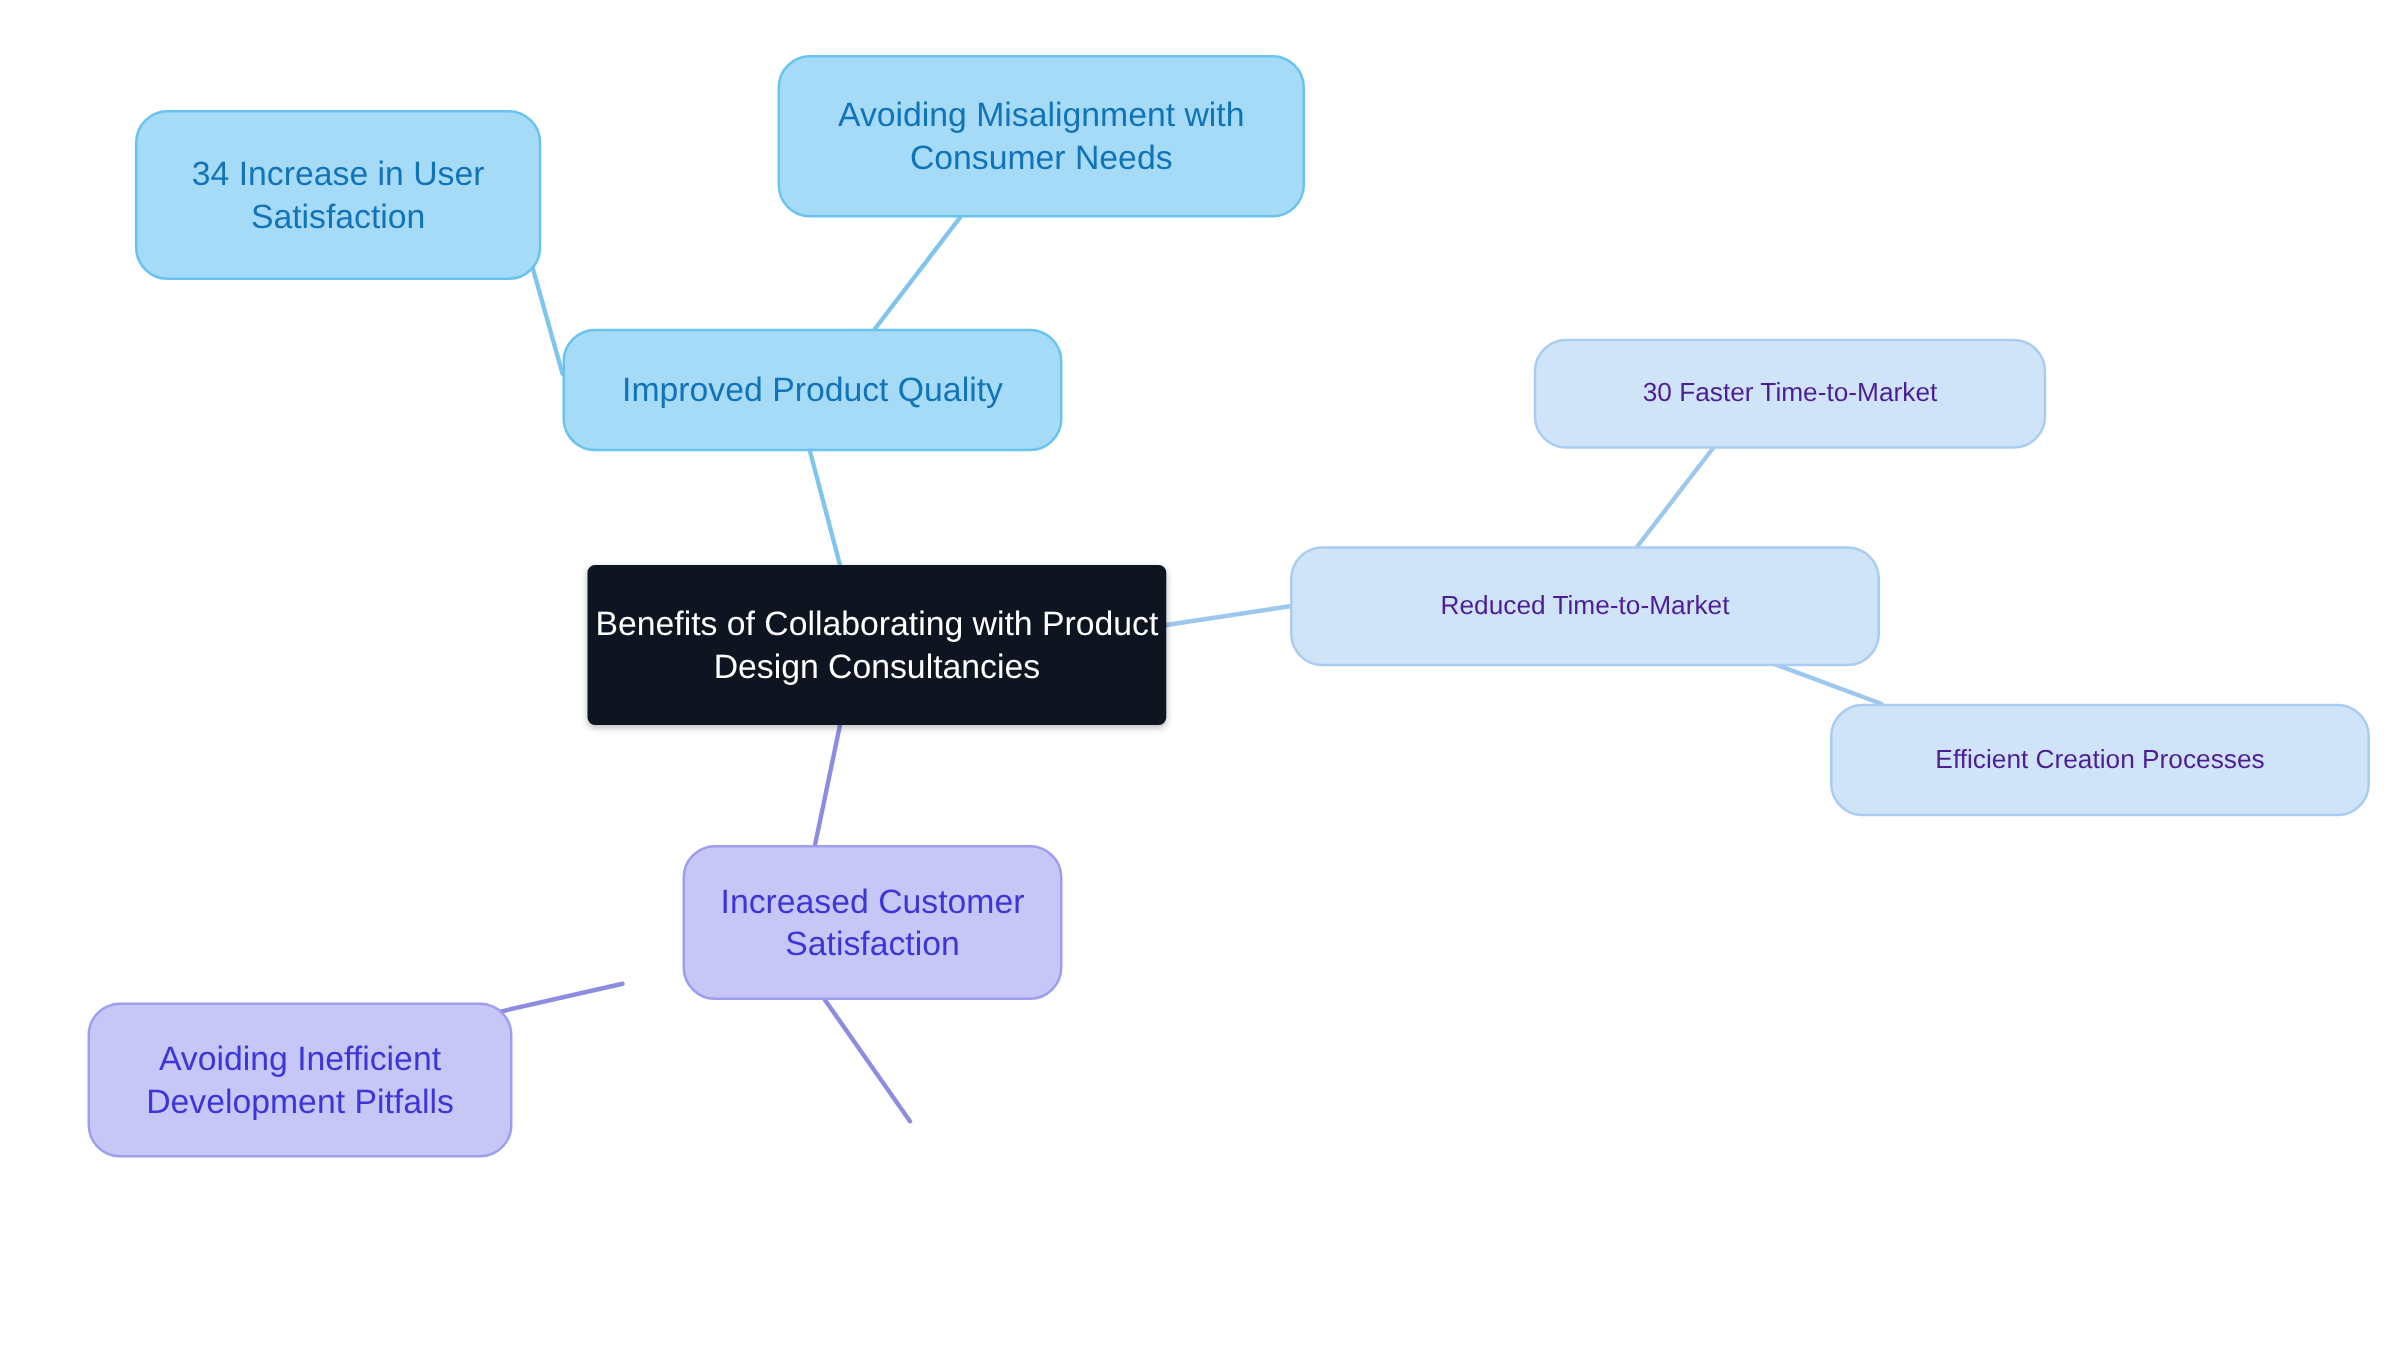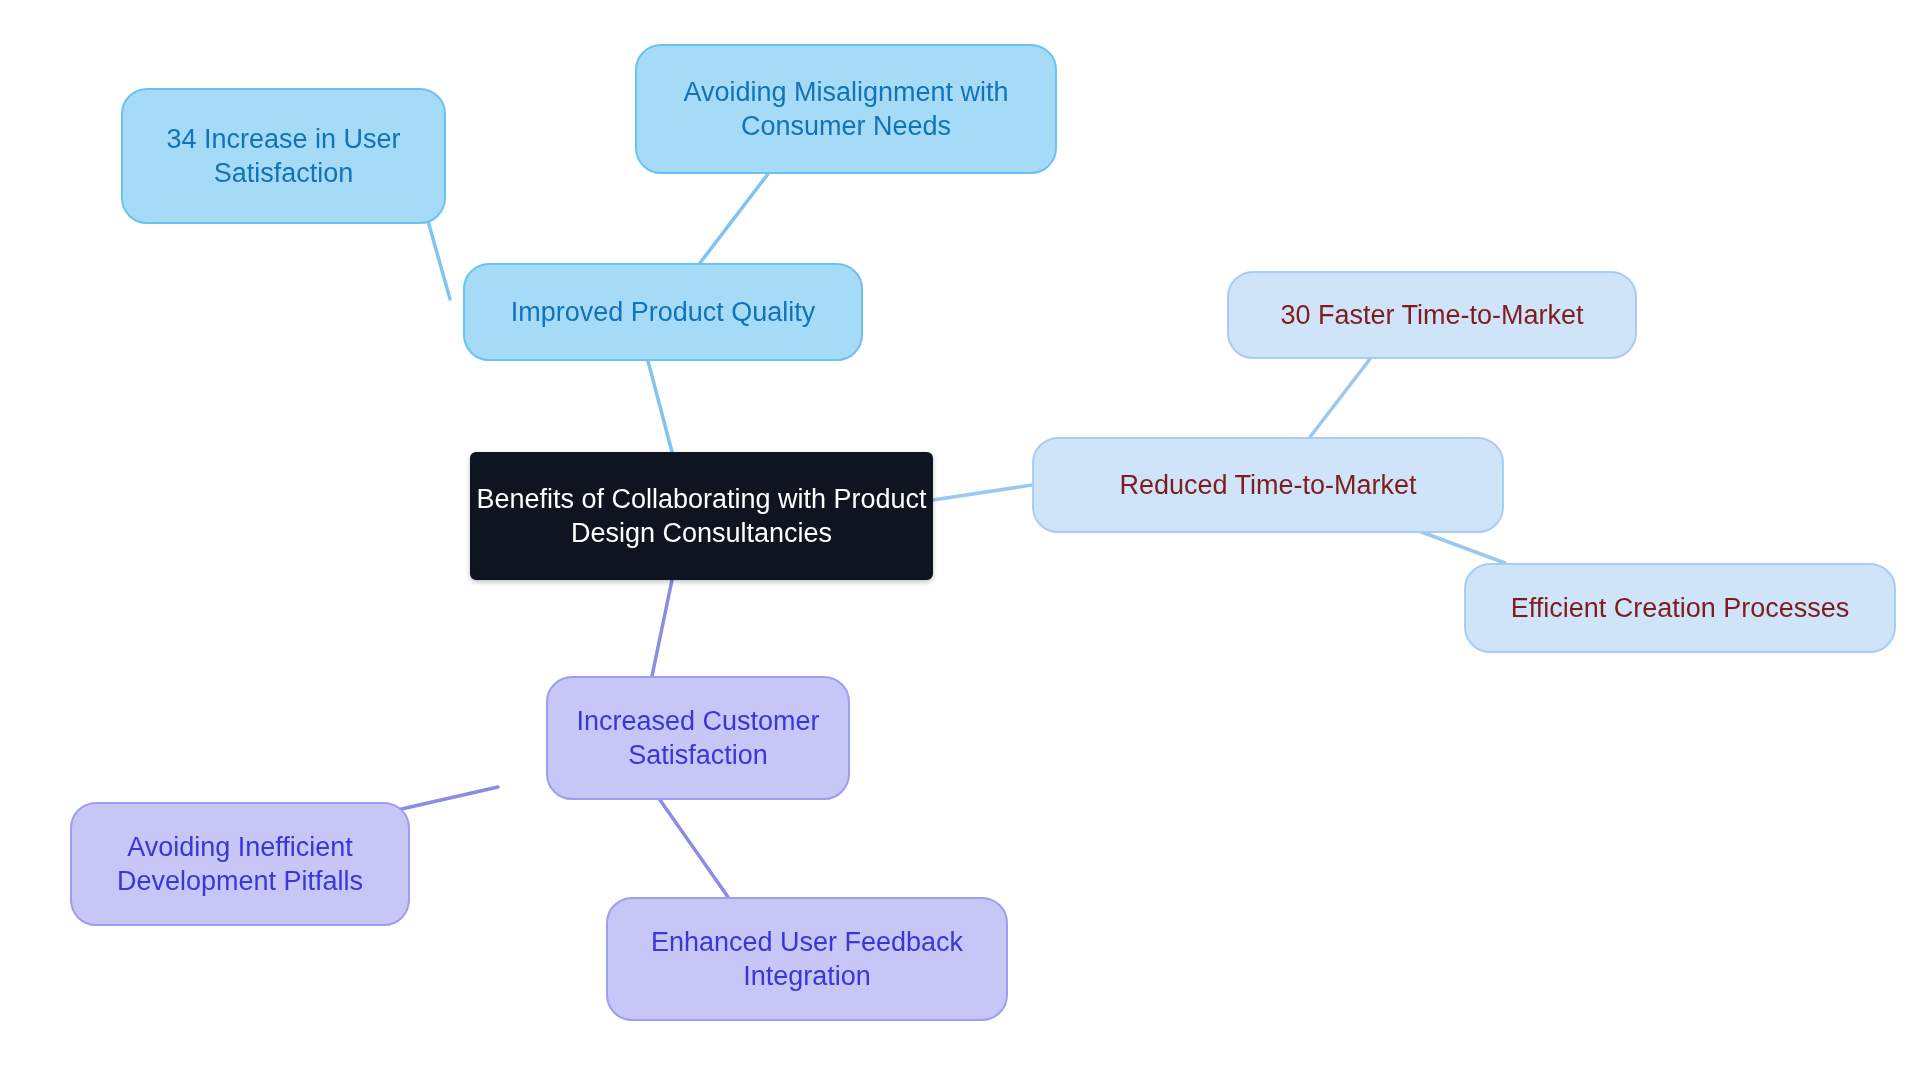--- a/index.html
+++ b/index.html
@@ -47,27 +47,26 @@
     color: #ffffff;
     font-size: 27px;
     border-radius: 6px;
     box-shadow: 0 2px 5px rgba(0,0,0,0.25);
   }
   .node-blue {
     background: #a6dbf7;
     border-color: #68c3ef;
     color: #1173b8;
     font-size: 27px;
-    margin-left: 13px;
   }
   .node-lightblue {
     background: #cfe3f9;
     border-color: #a9cdf1;
-    color: #7f1d1d;
-    font-size: 27px;
+    color: #4c1d95;
+    font-size: 21px;
   }
   .node-purple {
     background: #c6c6f7;
     border-color: #9e9ef0;
     color: #3c35d8;
     font-size: 27px;
     margin-left: 48px;
   }
 </style>
 </head>
@@ -98,16 +97,14 @@
 Consumer Needs</div>
 
   <div class="node node-lightblue" style="left: 1032px; top: 437px; width: 472px; height: 96px;">Reduced Time-to-Market</div>
   <div class="node node-lightblue" style="left: 1227px; top: 271px; width: 410px; height: 88px;">30 Faster Time-to-Market</div>
   <div class="node node-lightblue" style="left: 1464px; top: 563px; width: 432px; height: 90px;">Efficient Creation Processes</div>
 
   <div class="node node-purple" style="left: 498px; top: 676px; width: 304px; height: 124px;">Increased Customer
 Satisfaction</div>
   <div class="node node-purple" style="left: 22px; top: 802px; width: 340px; height: 124px;">Avoiding Inefficient
 Development Pitfalls</div>
-  <div class="node node-purple" style="left: 558px; top: 897px; width: 402px; height: 124px;">Enhanced User Feedback
-Integration</div>
 
 </div>
 
 </body></html>

